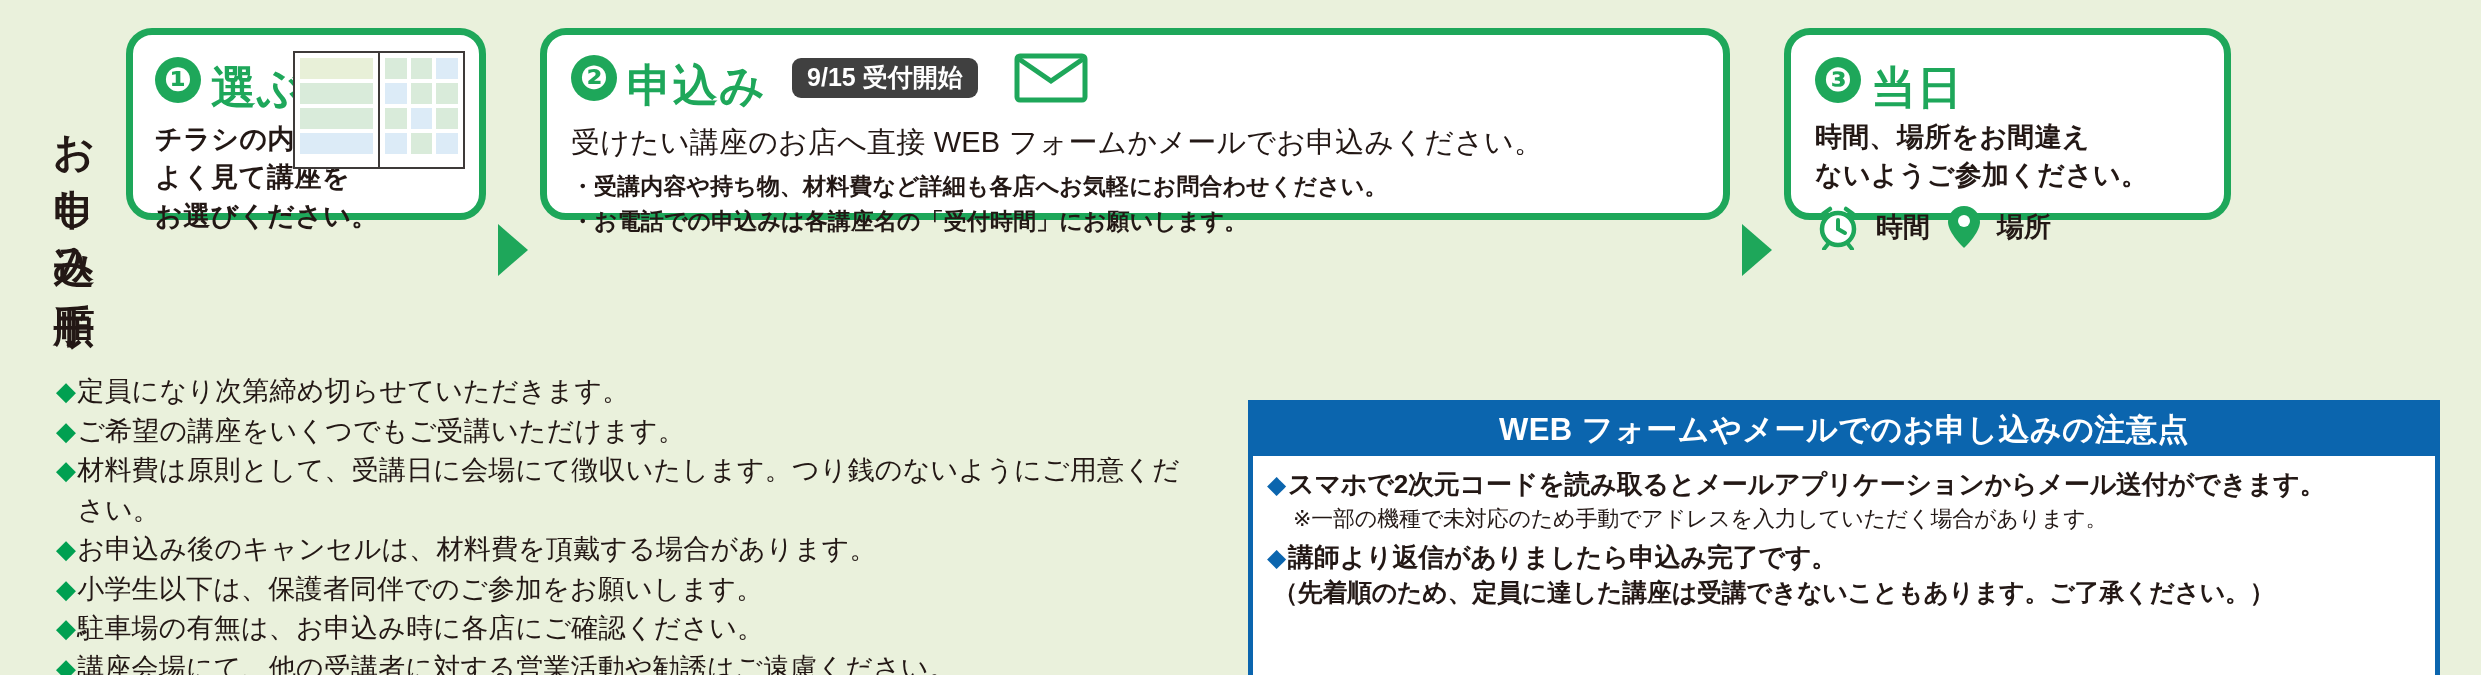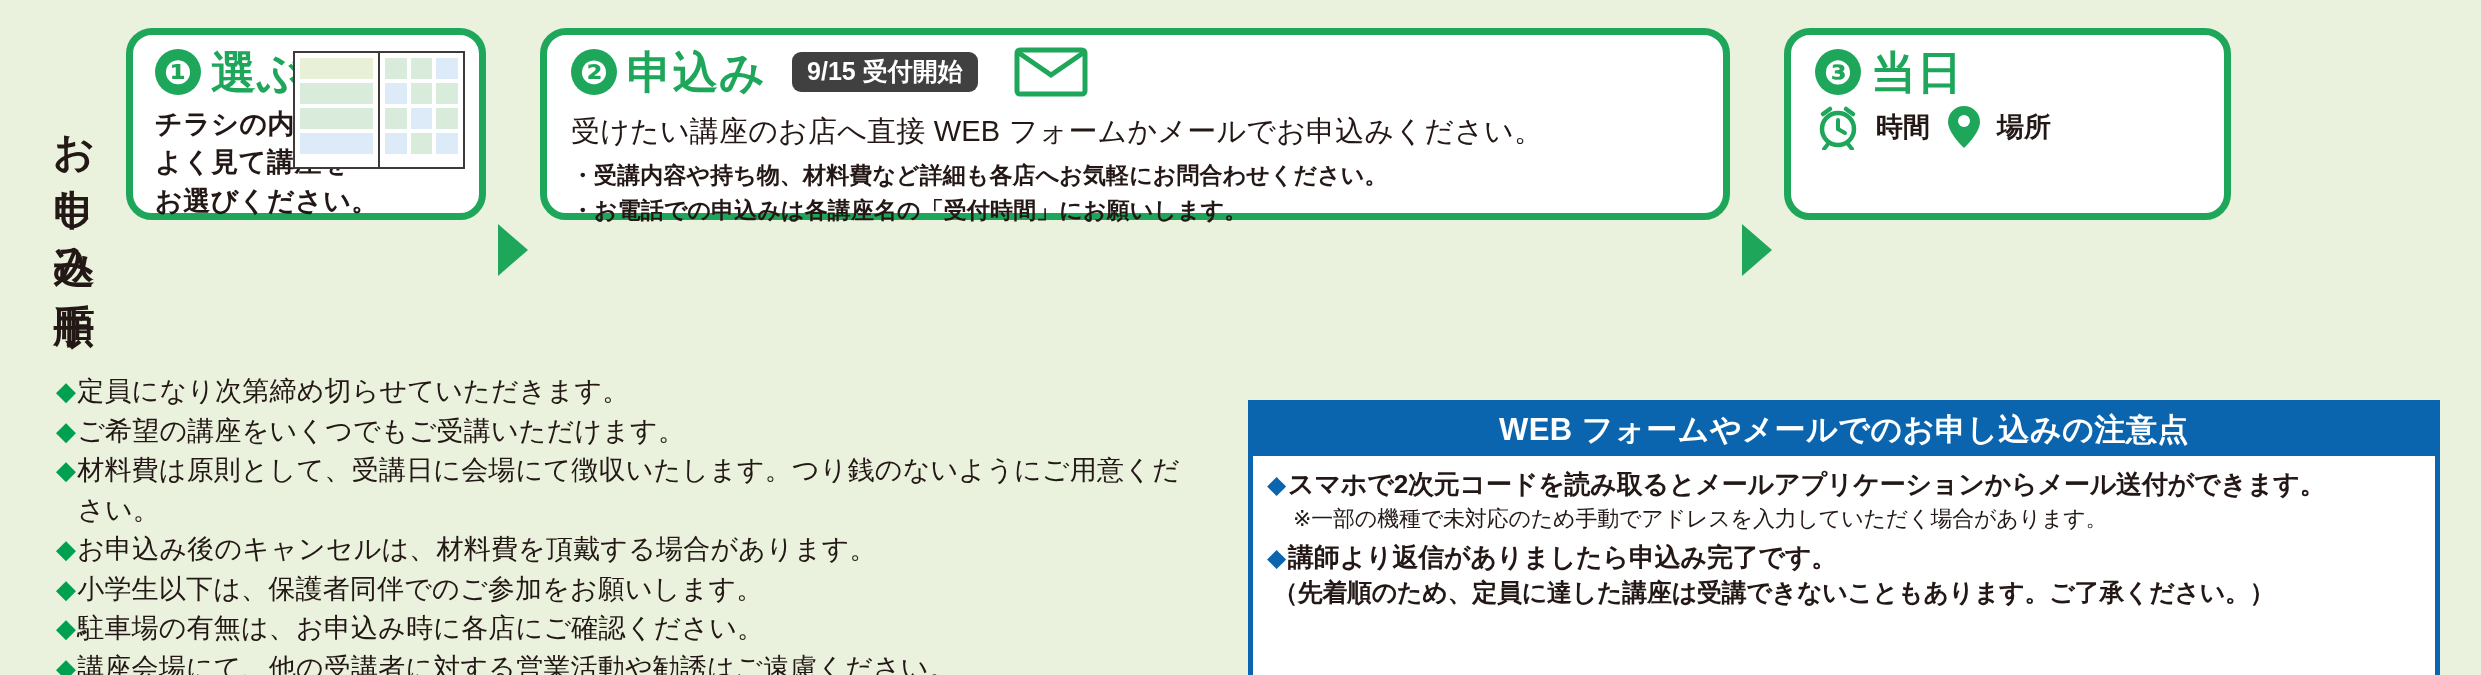--- a/index.html
+++ b/index.html
@@ -78,20 +78,21 @@
     line-height: 1;
     flex: 0 0 auto;
   }
   .step-title {
     font-size: 45px;
     font-weight: 700;
     color: #1ea75a;
     letter-spacing: 1px;
     line-height: 1;
     white-space: nowrap;
+    margin-top: 16px;
   }
   .date-badge {
     background: #404040;
     color: #ffffff;
     font-size: 25px;
     font-weight: 700;
     border-radius: 9px;
     padding: 7px 15px 8px;
     line-height: 1;
     margin-left: 16px;
@@ -339,20 +340,24 @@
       <li>・お電話での申込みは各講座名の「受付時間」にお願いします。</li>
     </ul>
   </div>
 
   <div class="arrow"></div>
 
   <div class="step-card" id="card-3">
     <div class="card-head">
       <span class="step-badge">❸</span>
       <span class="step-title">当日</span>
+    </div>
+    <div class="body-lines">
+      <div>時間、場所をお間違え</div>
+      <div>ないようご参加ください。</div>
     </div>
     <div class="icon-row">
       <div class="icon-pair">
         <svg width="46" height="46" viewBox="0 0 46 46">
           <circle cx="23" cy="25" r="16" fill="#ffffff" stroke="#1ea75a" stroke-width="4.5"></circle>
           <path d="M8 10 L15 5 M38 10 L31 5" stroke="#1ea75a" stroke-width="4.5" stroke-linecap="round"></path>
           <path d="M23 16 L23 25 L30 29" stroke="#1ea75a" stroke-width="4" stroke-linecap="round" fill="none"></path>
           <path d="M13 40 L9 45 M33 40 L37 45" stroke="#1ea75a" stroke-width="4" stroke-linecap="round"></path>
         </svg>
         <span class="lbl">時間</span>

